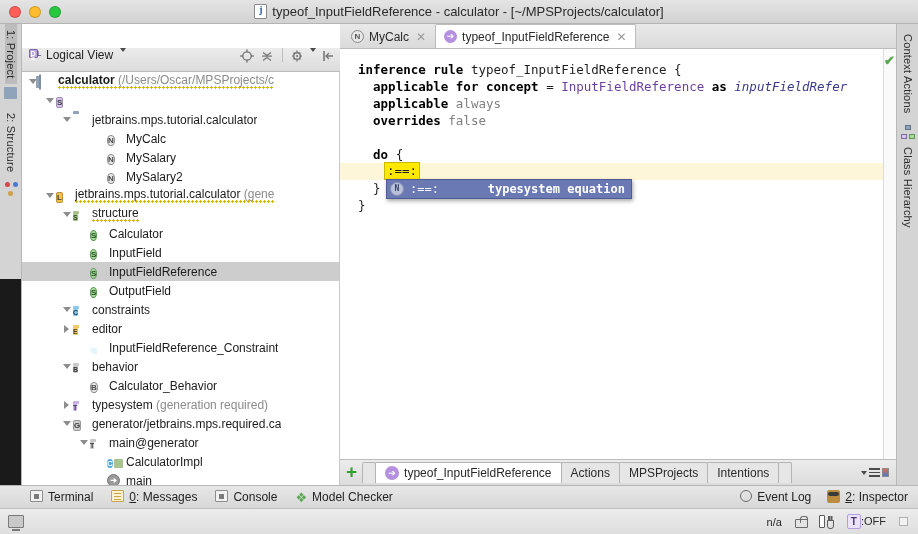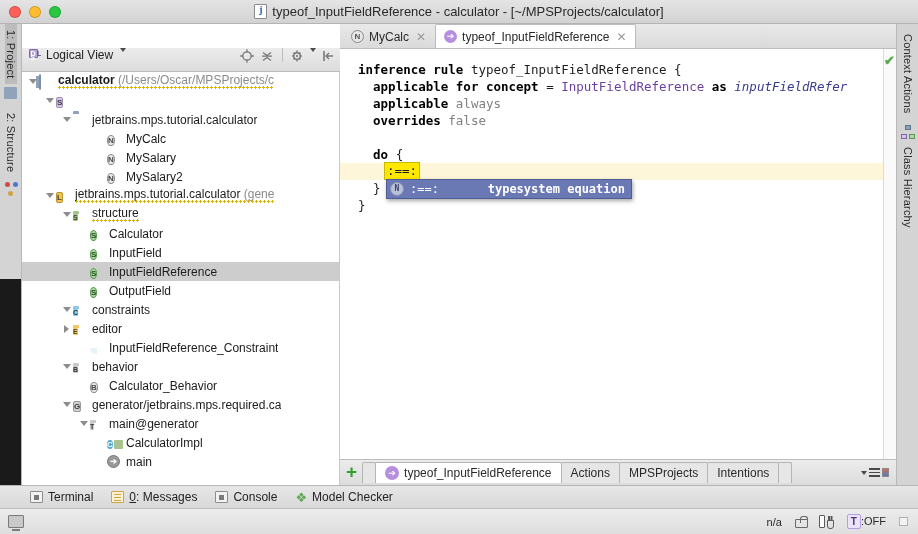--- a/index.html
+++ b/index.html
@@ -181,21 +181,21 @@
     width:22px; flex:0 0 22px; background:#d4d4d4; border-left:1px solid #b8b8b8;
     display:flex; flex-direction:column; align-items:center; padding-top:4px;
   }
 
   
   .toolstrip {
     height:23px; flex:0 0 23px; background:linear-gradient(#e7e7e7,#d8d8d8);
     border-top:1px solid #b6b6b6; display:flex; align-items:center; gap:18px; padding-left:30px;
     font-size:12px; color:#232323;
   }
-  .ts-item { display:flex; align-items:center; gap:5px; }
+  .ts-item { display:flex; gap:5px; }
   .ts-ico { width:13px;height:12px;border:1px solid #8d8d8d;background:#f2f2f2;border-radius:1px; position:relative;}
   .ts-ico.msg { background:#fdf0cf; border-color:#c9a64a;}
   .ts-ico.msg::after{content:"";position:absolute;left:2px;top:2px;right:2px;height:1px;background:#c9a64a;box-shadow:0 3px 0 #c9a64a,0 6px 0 #c9a64a;}
   .ts-ico.sq::after{content:"";position:absolute;left:3px;top:3px;width:5px;height:5px;background:#7a7a7a;}
   .ts-check { color:#5aa84f; font-size:13px; }
   .ts-right { margin-left:auto; display:flex; align-items:center; gap:16px; padding-right:10px; }
   .circ-ico { width:12px;height:12px;border:1.4px solid #6a6a6a;border-radius:50%; }
   .insp-ico { width:13px;height:13px;background:#c08a3e;border-radius:2px; position:relative;}
   .insp-ico::after{content:"";position:absolute;left:1px;top:2px;right:1px;height:4px;background:#3a3a3a;border-radius:2px;}
   u.acc { text-decoration:underline; }
@@ -406,20 +406,28 @@
             <span class="lbl">behavior</span>
           </div>
           <div class="row">
             <span style="flex:0 0 55px"></span>
             <span class="arrow"></span>
             <span class="ico"><span class="i-circ">B</span></span>
             <span class="lbl">Calculator_Behavior</span>
           </div>
           <div class="row">
             <span style="flex:0 0 38px"></span>
+            <span class="arrow closed">
+              <i></i>
+            </span>
+            <span class="ico"><span class="i-folderlt t">T</span></span>
+            <span class="lbl">typesystem<span class="muted"> (generation required)</span></span>
+          </div>
+          <div class="row">
+            <span style="flex:0 0 38px"></span>
             <span class="arrow open">
               <i></i>
             </span>
             <span class="ico"><span class="i-sq gray">G</span></span>
             <span class="lbl">generator/jetbrains.mps.required.ca</span>
           </div>
           <div class="row">
             <span style="flex:0 0 55px"></span>
             <span class="arrow open">
               <i></i>
@@ -533,20 +541,30 @@
       <span><u class="acc">0</u>: Messages</span>
     </span>
     <span class="ts-item">
       <span class="ts-ico sq"></span>
       <span>Console</span>
     </span>
     <span class="ts-item">
       <span class="ts-check">❖</span>
       <span>Model Checker</span>
     </span>
+    <span class="ts-right">
+      <span class="ts-item">
+        <span class="circ-ico"></span>
+        <span>Event Log</span>
+      </span>
+      <span class="ts-item">
+        <span class="insp-ico"></span>
+        <span><u class="acc">2</u>: Inspector</span>
+      </span>
+    </span>
   </div>
 
   <div class="statusbar">
     <span class="sb-screen"></span>
     <span class="sb-right">
       <span>n/a</span>
       <span class="sb-lock"></span>
       <span class="sb-plug">
         <span class="sb-batt"></span>
           <span class="sb-pl"></span>

